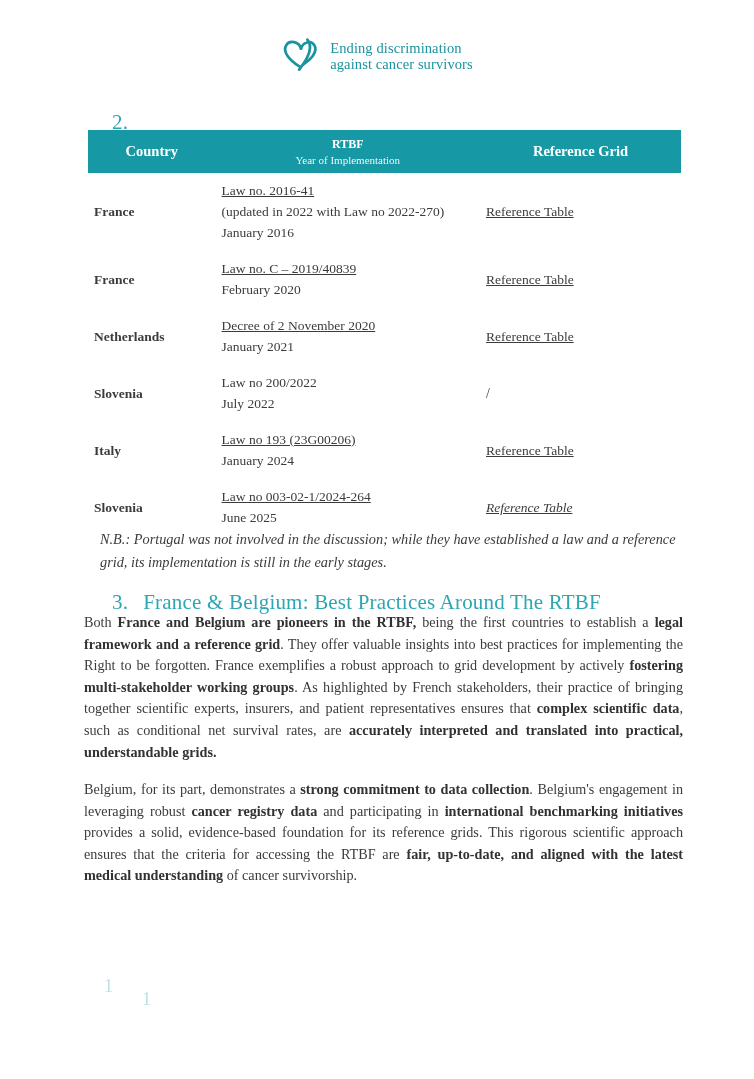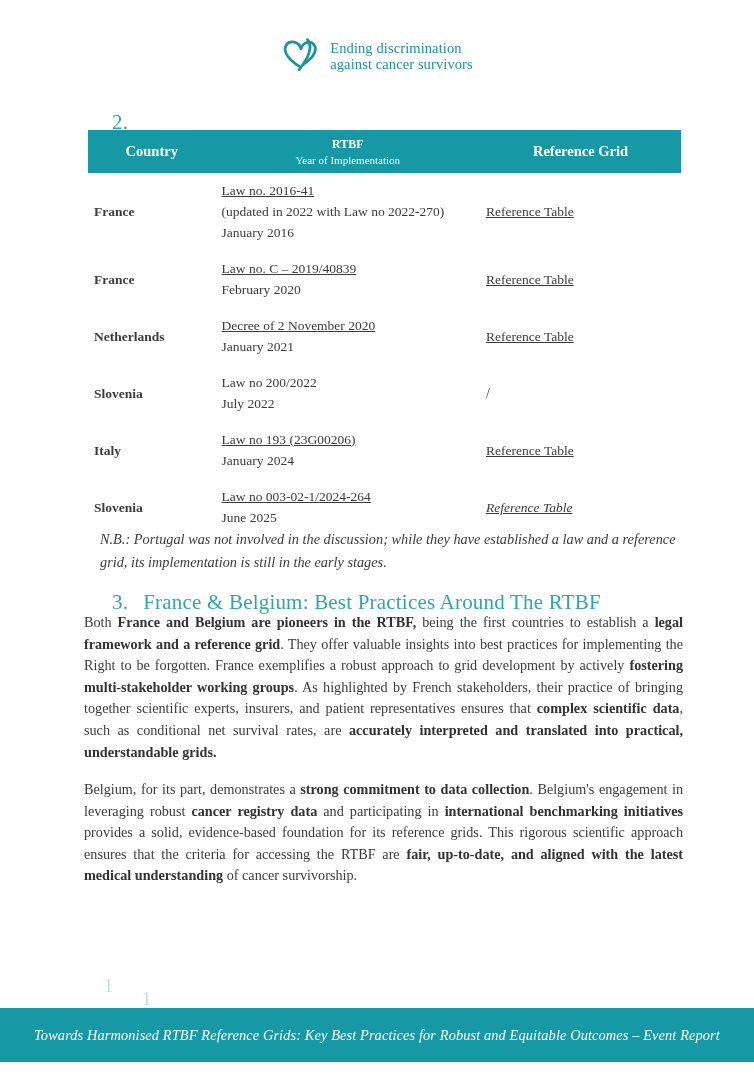--- a/index.html
+++ b/index.html
@@ -146,17 +146,14 @@
     <span>3.</span>
     <span>France &amp; Belgium: Best Practices Around The RTBF</span>
   </h2>
 
   <p class="body-par par-1"><span>Both </span><b>France and Belgium are pioneers in the RTBF,</b><span> being the first countries to establish a </span><b>legal framework and a reference grid</b><span>. They offer valuable insights into best practices for implementing the Right to be forgotten. France exemplifies a robust approach to grid development by actively </span><b>fostering multi-stakeholder working groups</b><span>. As highlighted by French stakeholders, their practice of bringing together scientific experts, insurers, and patient representatives ensures that </span><b>complex scientific data</b><span>, such as conditional net survival rates, are </span><b>accurately interpreted and translated into practical, understandable grids.</b></p>
   <p class="body-par par-2"><span>Belgium, for its part, demonstrates a </span><b>strong commitment to data collection</b><span>. Belgium's engagement in leveraging robust </span><b>cancer registry data</b><span> and participating in </span><b>international benchmarking initiatives</b><span> provides a solid, evidence-based foundation for its reference grids. This rigorous scientific approach ensures that the criteria for accessing the RTBF are </span><b>fair, up-to-date, and aligned with the latest medical understanding</b><span> of cancer survivorship.</span></p>
 
   <div class="pagenum pagenum-1">1</div>
   <div class="pagenum pagenum-2">1</div>
 
-  <footer class="footer-band">
-    <span>Towards Harmonised RTBF Reference Grids: Key Best Practices for Robust and Equitable Outcomes – Event Report</span>
-  </footer>
 
 </div>
 
 </body></html>

